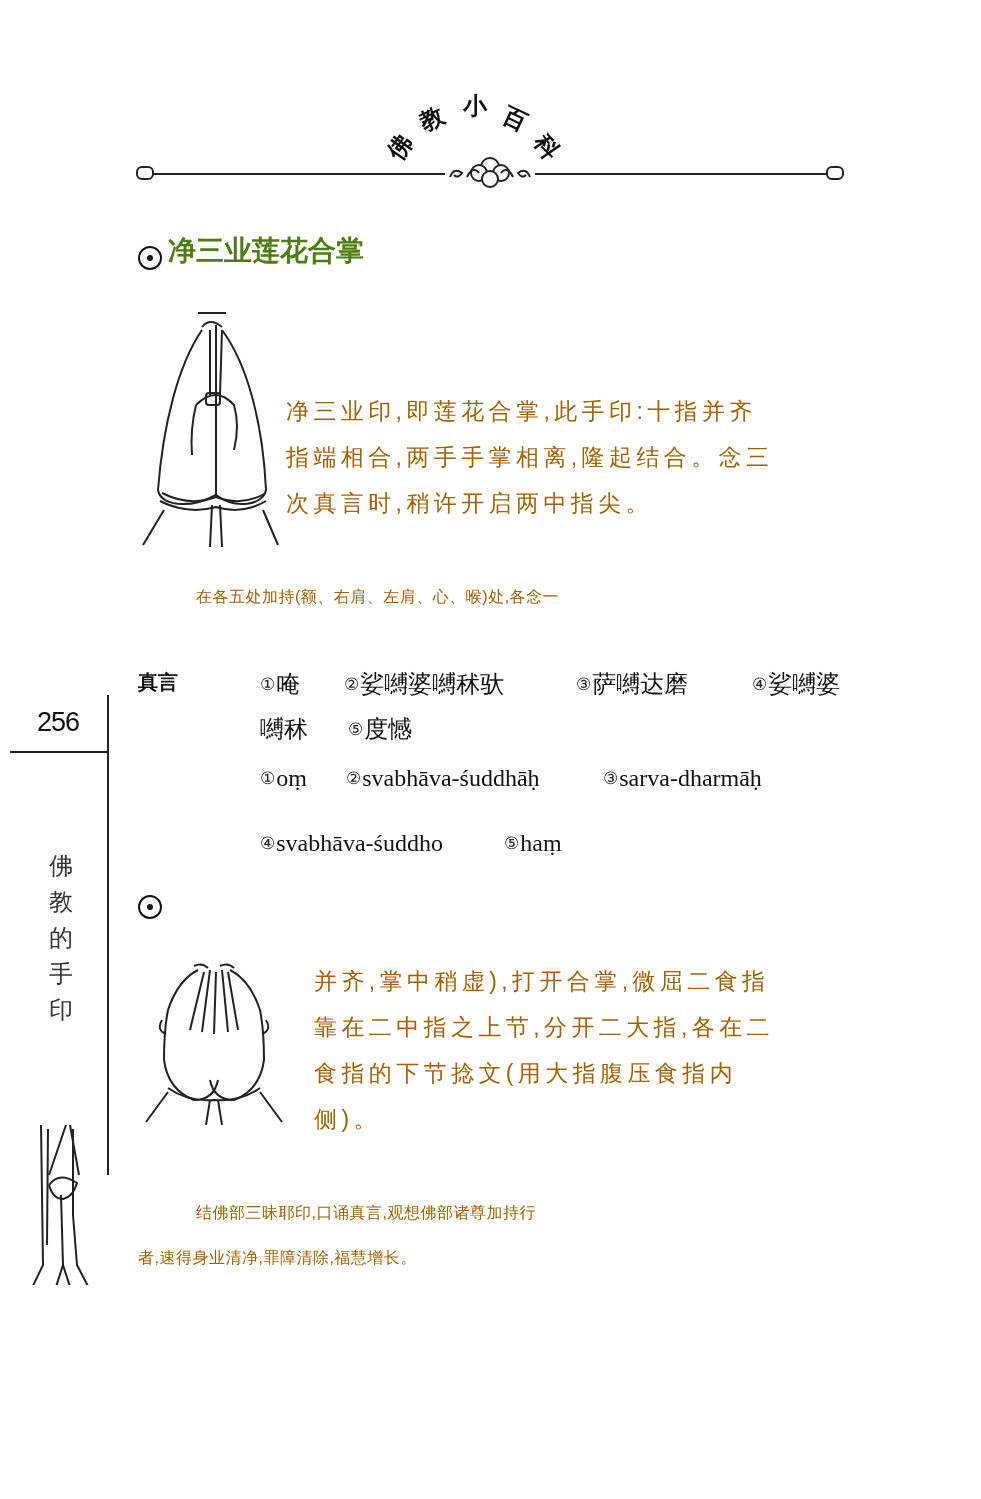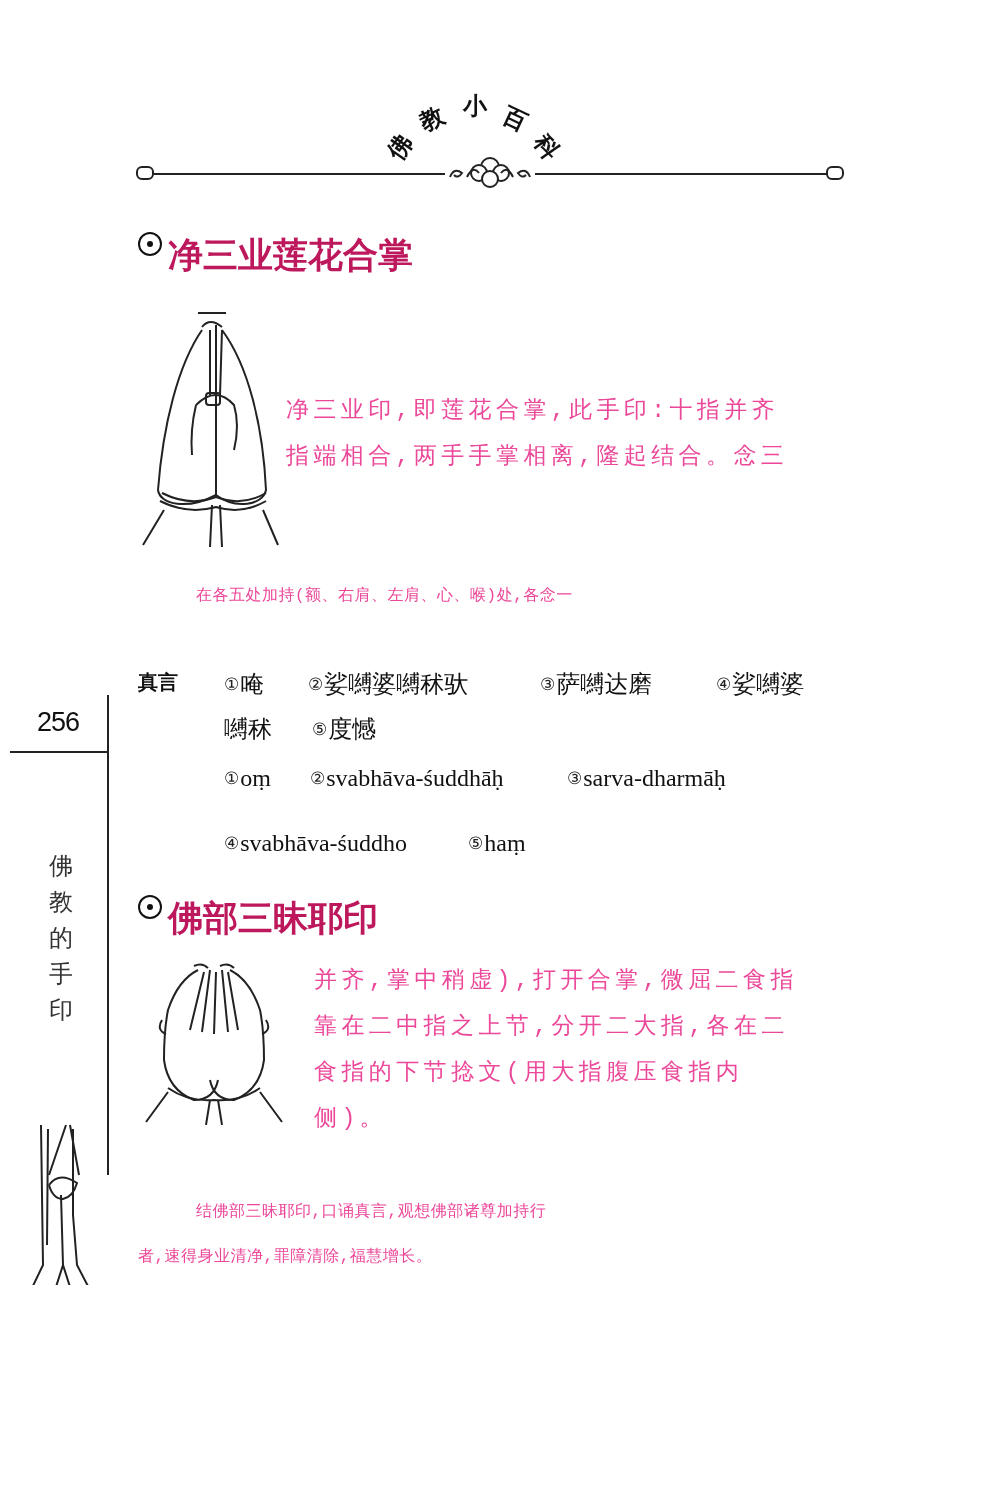--- a/index.html
+++ b/index.html
@@ -22,38 +22,38 @@
   .page-num-rule { position: absolute; left: 10px; top: 751px; width: 98px; border-top: 2px solid #222; }
   .margin-vrule { position: absolute; left: 107px; top: 695px; height: 480px; border-left: 2px solid #222; }
   .section-vertical { position: absolute; left: 44px; top: 848px; width: 34px;
       font-family: "DejaVu Sans", sans-serif; font-size: 24px; line-height: 36px; color: #333;
       text-align: center; }
   .section-vertical span { display: block; }
   .margin-illustration { position: absolute; left: 15px; top: 1115px; width: 80px; height: 170px; }
 
   
   .heading { position: absolute; left: 138px; font-family: "DejaVu Sans", sans-serif;
-      font-weight: bold; font-size: 35px; color: #be185d; display: flex; align-items: flex-start; }
+      font-weight: bold; font-size: 28px; color: #4d7c0f; display: flex; align-items: flex-end; }
   .heading .bullet { width: 24px; height: 24px; border: 2px solid #111; border-radius: 50%;
       position: relative; margin-right: 6px; box-sizing: border-box; }
   .heading .bullet::after { content: ""; position: absolute; left: 7px; top: 7px; width: 6px; height: 6px;
       background: #111; border-radius: 50%; }
 
   
-  .para { position: absolute; font-family: Liberation Mono, monospace; color: #ec4899; }
+  .para { position: absolute; font-family: Liberation Sans, sans-serif; color: #a16207; }
   .para-kai { font-size: 23px; line-height: 46px; letter-spacing: 4.4px; }
   .para-song { font-size: 16px; line-height: 45px; letter-spacing: 0.5px; }
 
   .illustration { position: absolute; }
 
   
   .mantra-label { position: absolute; left: 138px; top: 669px; font-family: "DejaVu Sans", sans-serif;
       font-weight: bold; font-size: 20px; }
   .mantra-line { position: absolute; font-size: 24px; white-space: nowrap; }
-  .mantra-item { position: absolute; white-space: nowrap; }
+  .mantra-item { position: absolute; white-space: nowrap; margin-left: 36px; }
   .circ-num { font-size: 17px; display: inline-block; vertical-align: 2px; margin-right: 1px; color: #222; }
   .roman { font-family: "Liberation Serif", "DejaVu Serif", serif; font-size: 24px; white-space: nowrap; }
 </style>
 </head>
 <body>
 
 <div class="running-header">
   <span class="arc-char" style="left:258px; top:46px; transform:rotate(-55deg);">佛</span>
   <span class="arc-char" style="left:290px; top:18px; transform:rotate(-25deg);">教</span>
   <span class="arc-char" style="left:333px; top:5px;">小</span>
@@ -111,20 +111,21 @@
     <rect x="68" y="88" width="14" height="12" rx="3"></rect>
     <path d="M24 188 q28 14 54 4 q26 10 50 -4 M22 196 q28 14 56 6 q26 8 50 -6"></path>
     <path d="M26 205 L5 240 M125 205 L140 240"></path>
     <path d="M74 200 L72 242 M82 200 L84 242"></path>
   </g>
 </svg>
 
 <div class="para para-kai" style="left:286px; top:388px; width:560px;">
   <div>净三业印,即莲花合掌,此手印:十指并齐</div>
   <div>指端相合,两手手掌相离,隆起结合。念三</div>
+  <div>次真言时,稍许开启两中指尖。</div>
 </div>
 
 <div class="para para-song" style="left:138px; top:574px; width:700px;">
   <div style="padding-left:58px;">在各五处加持(额、右肩、左肩、心、喉)处,各念一</div>
 </div>
 
 <div class="mantra-label">真言</div>
 
 <div class="mantra-line" style="left:224px; top:668px; width:620px; height:40px;">
   <span class="mantra-item" style="left:0px;">
@@ -164,21 +165,20 @@
   <span class="mantra-item" style="left:0px;text-align:center;">
     <span class="circ-num">④</span><span>svabhāva-śuddho</span>
   </span>
   <span class="mantra-item" style="left:244px;">
     <span class="circ-num">⑤</span><span>haṃ</span>
   </span>
 </div>
 
 <div class="heading" style="top:895px;">
   <span class="bullet"></span>
-  <span>佛部三昧耶印</span>
 </div>
 
 <svg class="illustration" style="left:138px; top:960px; width:150px; height:165px;" viewBox="0 0 150 165">
   <g fill="none" stroke="#222" stroke-width="2">
     <path d="M60 10 q-20 10 -30 40 q-4 20 -4 50 q4 30 30 40 q20 0 24 -20"></path>
     <path d="M92 10 q20 10 30 40 q4 20 4 50 q-4 30 -30 40 q-20 0 -24 -20"></path>
     <path d="M24 60 q-6 10 4 14 M128 60 q6 10 -4 14"></path>
     <path d="M66 12 L52 70 M72 10 L64 72 M78 12 L76 74 M84 10 L90 72 M90 12 L100 70"></path>
     <path d="M56 6 q8 -4 14 2 M82 6 q8 -4 14 2"></path>
     <path d="M30 128 q20 14 46 12 q26 2 46 -12"></path>

